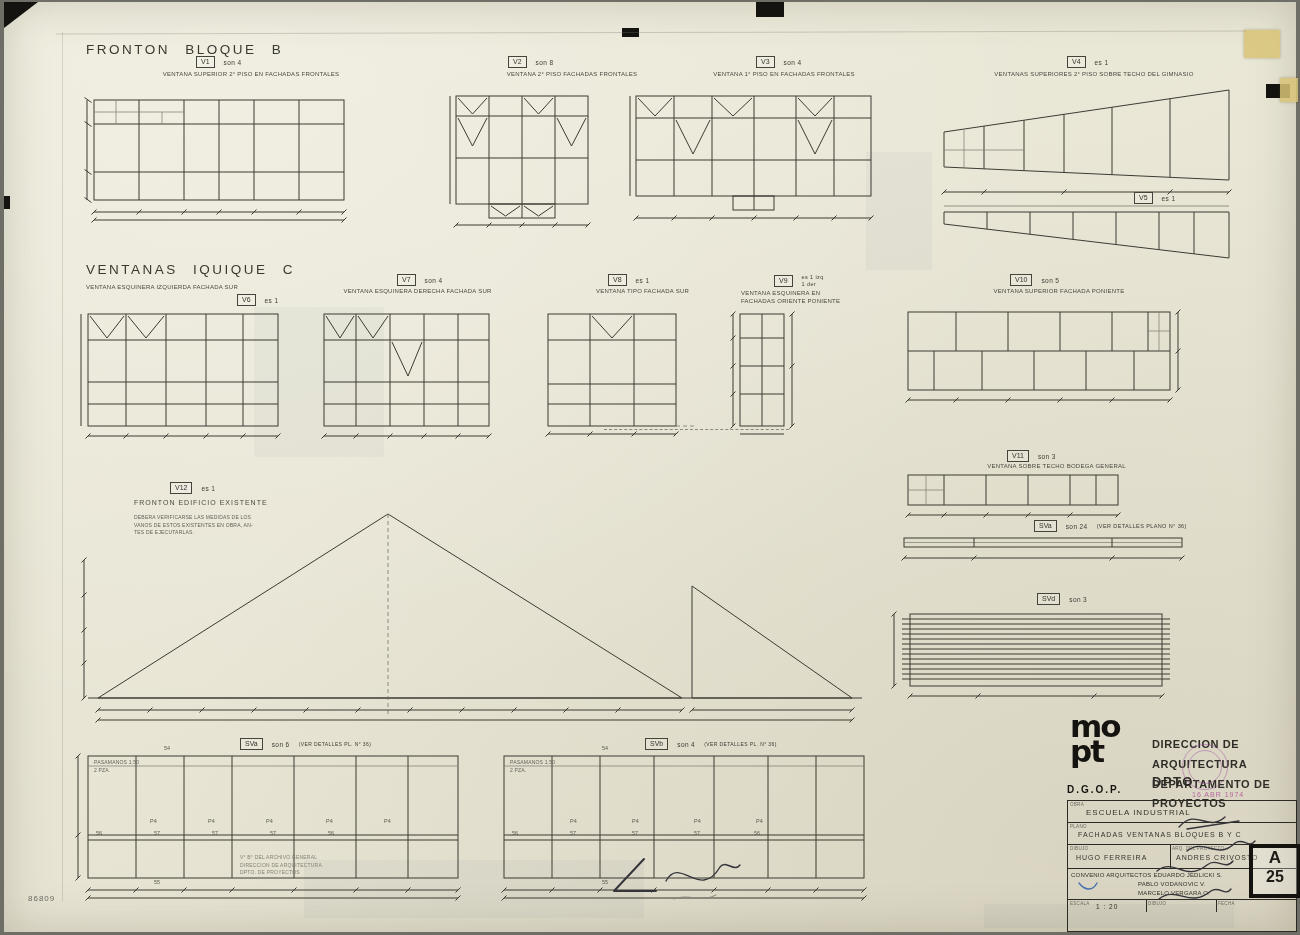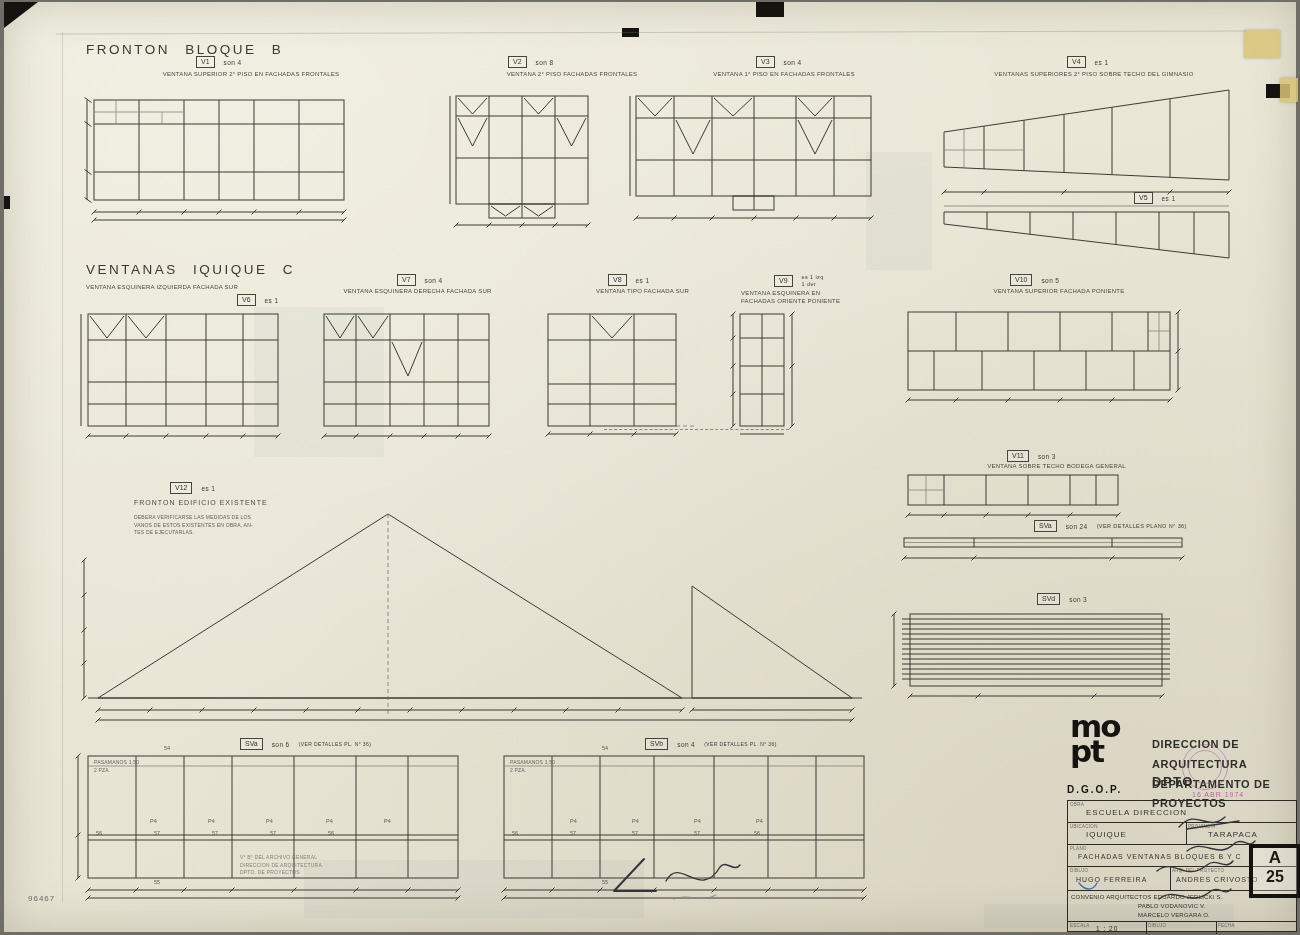--- a/index.html
+++ b/index.html
@@ -396,28 +396,21 @@
     <div>DEPARTAMENTO DE PROYECTOS</div>
   </div>
   <div class="abs tb-area" style="left:1148px;top:772px;">DPTO</div>
   <div class="stamp-ring" style="left:1178px;top:742px;width:44px;height:44px;"></div>
   <div class="stamp-ring" style="left:1184px;top:748px;width:32px;height:32px;border-width:1px;"></div>
   <div class="stamp-date" style="left:1188px;top:789px;">16 ABR 1974</div>
 
   <div class="tb-table" style="left:1063px;top:798px;width:228px;height:130px;">
     <div class="tb-row" style="height:21px;">
       <span class="fld-label">OBRA</span>
-      <span class="fld-val" style="left:18px;top:7px;">ESCUELA DIRECCION</span>
-    </div>
-    <div class="tb-row" style="height:21px;">
-      <div class="vline" style="left:118px;"></div>
-      <span class="fld-label">UBICACION</span>
-      <span class="fld-val" style="left:18px;top:7px;">IQUIQUE</span>
-      <span class="fld-label" style="left:120px;">PROVINCIA</span>
-      <span class="fld-val" style="left:140px;top:7px;">TARAPACA</span>
+      <span class="fld-val" style="left:18px;top:7px;">ESCUELA INDUSTRIAL</span>
     </div>
     <div class="tb-row" style="height:21px;">
       <span class="fld-label">PLANO</span>
       <span class="fld-val" style="left:10px;top:8px;font-size:7px;">FACHADAS VENTANAS BLOQUES B Y C</span>
     </div>
     <div class="tb-row" style="height:23px;">
       <div class="vline" style="left:102px;"></div>
       <span class="fld-label">DIBUJO</span>
       <span class="fld-val" style="left:8px;top:9px;font-size:7px;">HUGO FERREIRA</span>
       <span class="fld-label" style="left:104px;">ARQ. DEL PROYECTO</span>
@@ -453,21 +446,21 @@
   <div class="abs note" style="left:236px;top:852px;width:140px;opacity:.75;">
     <div>V° B° DEL ARCHIVO GENERAL</div>
     <div>DIRECCION DE ARQUITECTURA</div>
     <div>DPTO. DE PROYECTOS</div>
   </div>
   <svg class="abs sig" style="left:600px;top:845px;" width="140px" height="60" viewBox="0 0 140 60">
     <path d="M10 44 L 40 12 M10 44 L 52 44" style="stroke-width:2;"></path>
     <path d="M62 34 C 76 8, 96 54, 116 20 C 122 12, 130 26, 136 18"></path>
     <path class="pencil" d="M70 52 C 84 46, 98 56, 112 48"></path>
   </svg>
-  <span class="abs" style="left:24px;top:892px;font-size:8px;color:#6b6a62;letter-spacing:1px;">96467</span>
+  <span class="abs" style="left:24px;top:892px;font-size:8px;color:#6b6a62;letter-spacing:1px;">86809</span>
 
   <div class="abs" style="left:0;top:0;width:0;height:0;border-left:34px solid #14130f;border-bottom:26px solid transparent;"></div>
   <div class="mark" style="left:618px;top:26px;width:17px;height:9px;"></div>
   <div class="mark" style="left:752px;top:0;width:28px;height:15px;"></div>
   <div class="mark" style="left:1262px;top:82px;width:24px;height:14px;"></div>
   <div class="mark" style="left:0;top:194px;width:6px;height:13px;"></div>
   <div class="tape" style="left:1240px;top:28px;width:36px;height:28px;"></div>
   <div class="tape" style="left:1276px;top:76px;width:18px;height:24px;"></div>
   <div class="abs" style="left:52px;top:30px;width:1190px;border-top:1px solid rgba(120,118,102,.3);transform:rotate(-0.15deg);"></div>
   <div class="abs" style="left:58px;top:30px;height:870px;border-left:1px solid rgba(120,118,102,.22);"></div>

